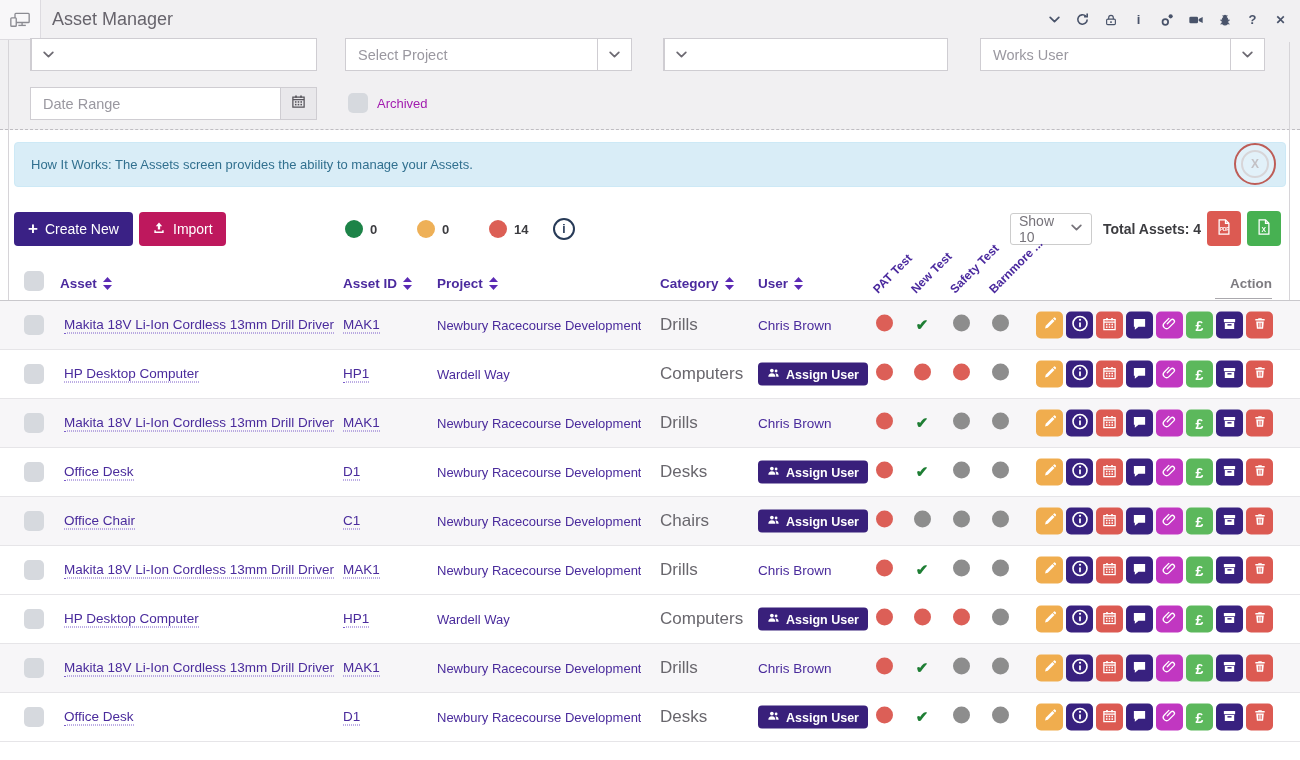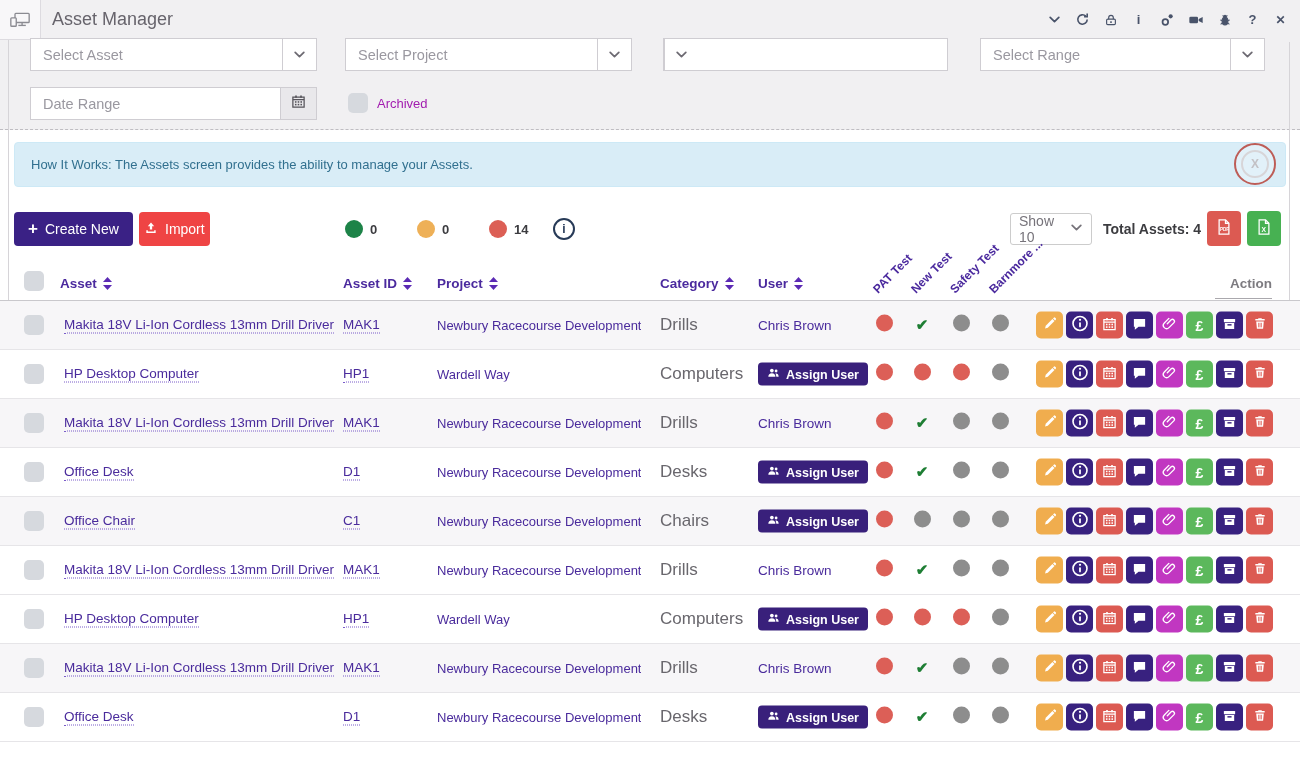--- a/index.html
+++ b/index.html
@@ -48,21 +48,21 @@
                 border-radius:50%;display:flex;align-items:center;justify-content:center;
                 box-sizing:border-box;cursor:pointer;background:rgba(255,255,255,.25);}
   .banner-close-inner{width:28px;height:28px;border:2px solid #d7d5d8;border-radius:50%;
                 display:flex;align-items:center;justify-content:center;color:#c3c1c5;
                 font-size:12px;font-weight:bold;box-sizing:border-box;}
   
   .btn{border:none;border-radius:4px;color:#fff;display:flex;align-items:center;gap:7px;
        font-size:14px;cursor:pointer;font-family:inherit;}
   #btn-create{position:absolute;top:212px;left:14px;height:34px;padding:0 14px;background:#3a2185;}
   #btn-create .plus{font-size:17px;font-weight:bold;margin-top:-1px;}
-  #btn-import{position:absolute;top:212px;left:139px;height:34px;padding:0 5px;background:#ef4444;}
+  #btn-import{position:absolute;top:212px;left:139px;height:34px;padding:0 13px;background:#be185d;}
   .status-group{position:absolute;top:212px;left:345px;height:34px;display:flex;align-items:center;}
   .status-item{display:flex;align-items:center;gap:7px;width:72px;}
   .status-dot{width:18px;height:18px;border-radius:50%;display:inline-block;}
   .status-count{font-size:13px;font-weight:bold;color:#3c3c40;}
   .legend-info{position:absolute;top:218px;left:553px;width:22px;height:22px;border:2px solid #273a57;
                border-radius:50%;color:#273a57;font-size:12px;font-weight:bold;display:flex;
                align-items:center;justify-content:center;box-sizing:border-box;cursor:pointer;}
   .show-select{position:absolute;top:213px;left:1010px;width:82px;height:32px;border:1px solid #ccc;
                border-radius:3px;background:#fff;display:flex;align-items:center;
                justify-content:space-between;padding:0 8px;color:#76737a;font-size:14px;
@@ -174,21 +174,20 @@
     </span>
     <span class="win-icon">
       <span style="font-size:13px;font-weight:bold;">?</span>
     </span>
     <span class="win-icon">
       <span style="font-size:12px;font-weight:bold;">✕</span>
     </span>
   </div>
 
 <div class="sel" id="sel-asset">
-  <span class="ph">Select Asset</span>
   <span class="chev">
       <svg viewBox="0 0 24 24" width="13" height="13" fill="none" stroke="currentColor" stroke-width="3.2" stroke-linecap="round" stroke-linejoin="round">
         <polyline points="4,8 12,16 20,8"></polyline>
       </svg>
     </span>
 </div>
 <div class="sel" id="sel-project">
   <span class="ph">Select Project</span>
   <span class="chev">
       <svg viewBox="0 0 24 24" width="13" height="13" fill="none" stroke="currentColor" stroke-width="3.2" stroke-linecap="round" stroke-linejoin="round">
@@ -197,21 +196,21 @@
     </span>
 </div>
 <div class="sel" id="sel-category">
   <span class="chev">
       <svg viewBox="0 0 24 24" width="13" height="13" fill="none" stroke="currentColor" stroke-width="3.2" stroke-linecap="round" stroke-linejoin="round">
         <polyline points="4,8 12,16 20,8"></polyline>
       </svg>
     </span>
 </div>
 <div class="sel" id="sel-user">
-  <span class="ph">Select Range</span>
+  <span class="ph">Works User</span>
   <span class="chev">
       <svg viewBox="0 0 24 24" width="13" height="13" fill="none" stroke="currentColor" stroke-width="3.2" stroke-linecap="round" stroke-linejoin="round">
         <polyline points="4,8 12,16 20,8"></polyline>
       </svg>
     </span>
 </div>
 
 <div class="date-input">
   <span>Date Range</span>
 </div>

